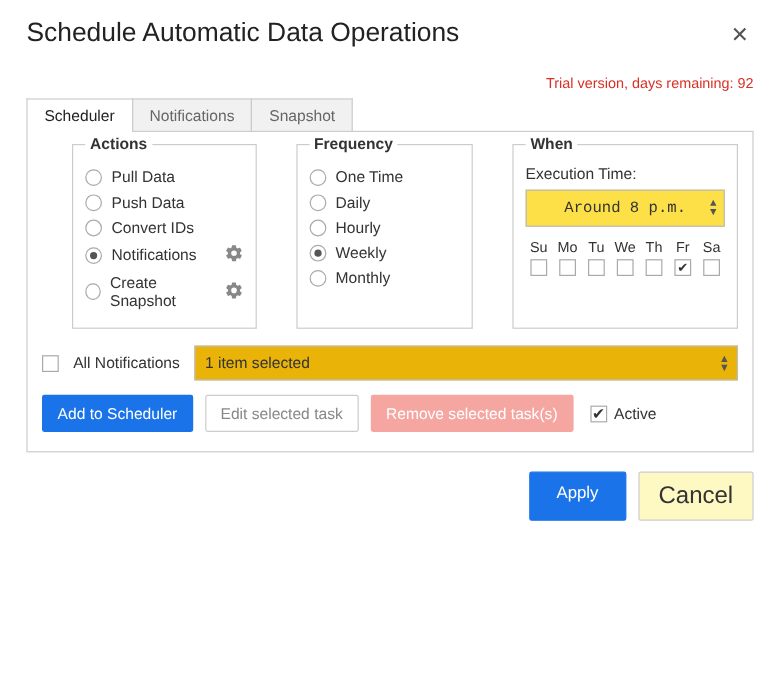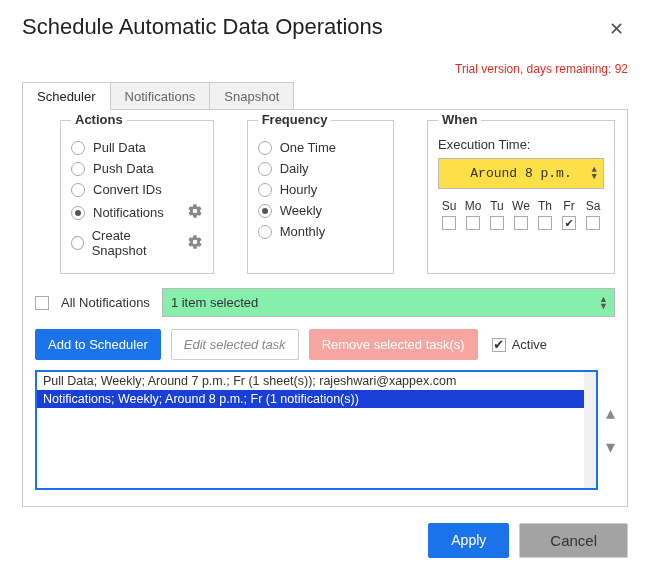--- a/index.html
+++ b/index.html
@@ -127,39 +127,39 @@
   .checkbox-sq {
     width: 14px; height: 14px;
     border: 1px solid #aaa;
     display: inline-flex; align-items: center; justify-content: center;
     background: #fff;
     cursor: pointer;
   }
   .notif-select {
     flex: 1;
     border: 1px solid #bbb;
-    background: #86efac;
+    background: #eab308;
     padding: 6px 8px;
     font-size: 13px;
     position: relative;
     display: flex;
     align-items: center;
     cursor: pointer;
   }
   .btn-row { display: flex; align-items: center; gap: 10px; margin-top: 12px; }
   .btn {
     padding: 7px 12px;
     font-size: 13px;
     border: 1px solid #ccc;
     background: #fff;
     cursor: pointer;
     border-radius: 2px;
   }
   .btn-primary { background: #1a73e8; color: #fff; border-color: #1a73e8; }
-  .btn-muted { color: #888; font-style: italic; }
+  .btn-muted { color: #888; }
   .btn-warn { background: #f5a6a0; color: #fff; border: 1px solid #f5a6a0; }
   .active-check { display: flex; align-items: center; gap: 6px; margin-left: 4px; }
   .task-area { display: flex; gap: 8px; margin-top: 10px; }
   .task-list {
     flex: 1;
     border: 2px solid #1a73e8;
     height: 120px;
     overflow: auto;
     background: #fff;
     font-size: 12.5px;
@@ -168,21 +168,21 @@
   .task-item { padding: 2px 6px; white-space: nowrap; }
   .task-item.selected { background: #1a3fd6; color: #fff; }
   .move-arrows { display: flex; flex-direction: column; justify-content: center; gap: 12px; color:#888; }
   .move-arrows span { cursor: pointer; font-size: 18px; }
   .scroll-track {
     position: absolute; right: 0; top: 0; bottom: 0; width: 12px;
     background: #f1f1f1;
   }
   .footer-row { display: flex; justify-content: flex-end; gap: 10px; margin-top: 16px; }
   .btn-apply { background: #1a73e8; color: #fff; border: 1px solid #1a73e8; padding: 8px 22px; border-radius: 2px; cursor: pointer; font-size: 14px; }
-  .btn-cancel { background: #a3a3a3; border: 1px solid #ccc; padding: 8px 30px; border-radius: 2px; cursor: pointer; font-size: 15px; }
+  .btn-cancel { background: #fef9c3; border: 1px solid #ccc; padding: 8px 16px; border-radius: 2px; cursor: pointer; font-size: 20px; }
 </style>
 </head>
 <body>
 
 <div class="header-row">
   <div class="title">Schedule Automatic Data Operations</div>
   <div class="close-x">✕</div>
 </div>
 
 <div class="trial">Trial version, days remaining: 92</div>
@@ -307,30 +307,19 @@
   <div class="btn-row">
     <div class="btn btn-primary">Add to Scheduler</div>
     <div class="btn btn-muted">Edit selected task</div>
     <div class="btn btn-warn">Remove selected task(s)</div>
     <div class="active-check">
       <span class="checkbox-sq" id="active-check">✔</span>
       <span>Active</span>
     </div>
   </div>
 
-  <div class="task-area">
-    <div class="task-list" id="task-list">
-      <div class="task-item">Pull Data; Weekly; Around 7 p.m.; Fr (1 sheet(s)); rajeshwari@xappex.com</div>
-        <div class="task-item selected">Notifications; Weekly; Around 8 p.m.; Fr (1 notification(s))</div>
-        <div class="scroll-track"></div>
-    </div>
-    <div class="move-arrows">
-      <span>▴</span>
-      <span>▾</span>
-    </div>
-  </div>
 
 </div>
 
 <div class="footer-row">
   <div class="btn-apply">Apply</div>
   <div class="btn-cancel">Cancel</div>
 </div>
 
 </body></html>

